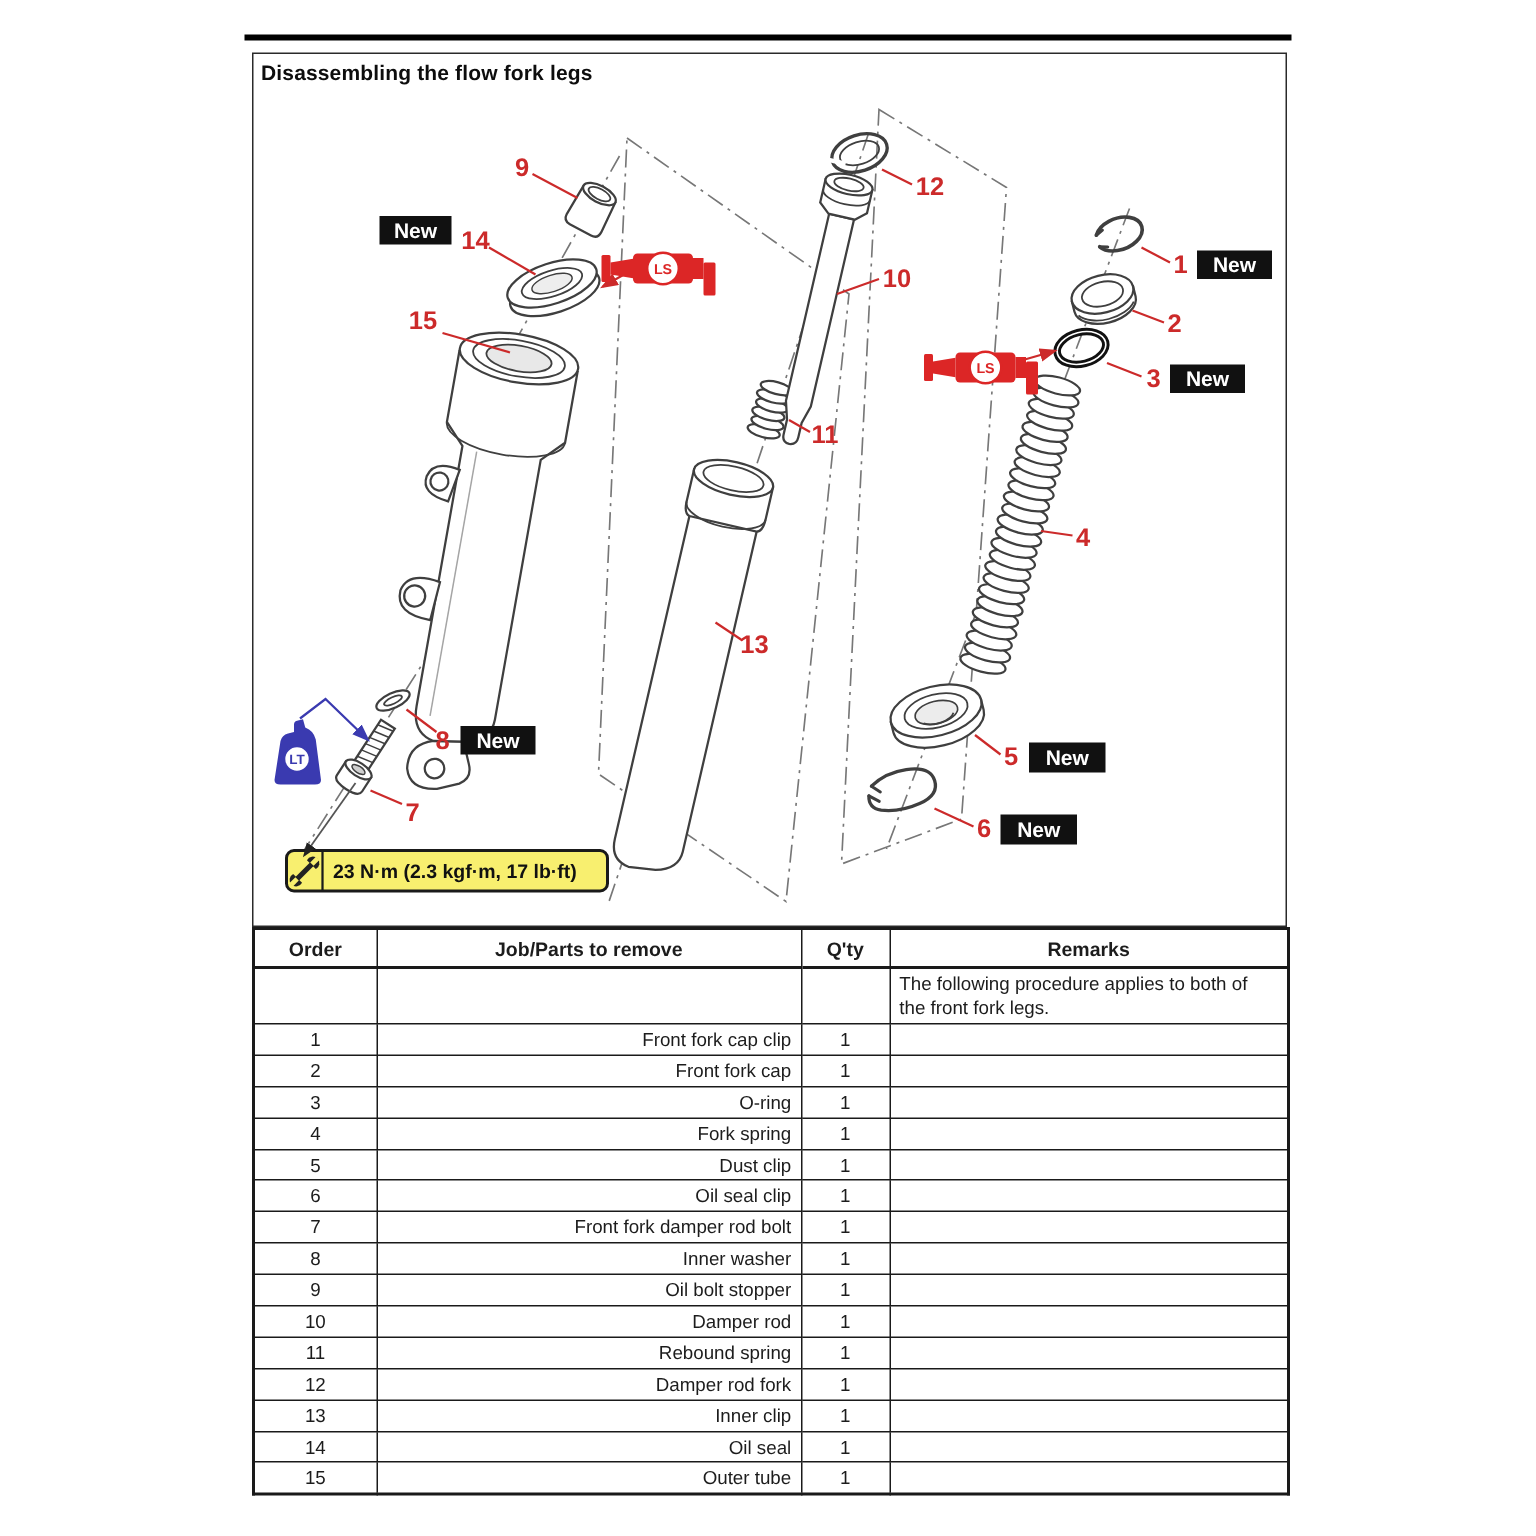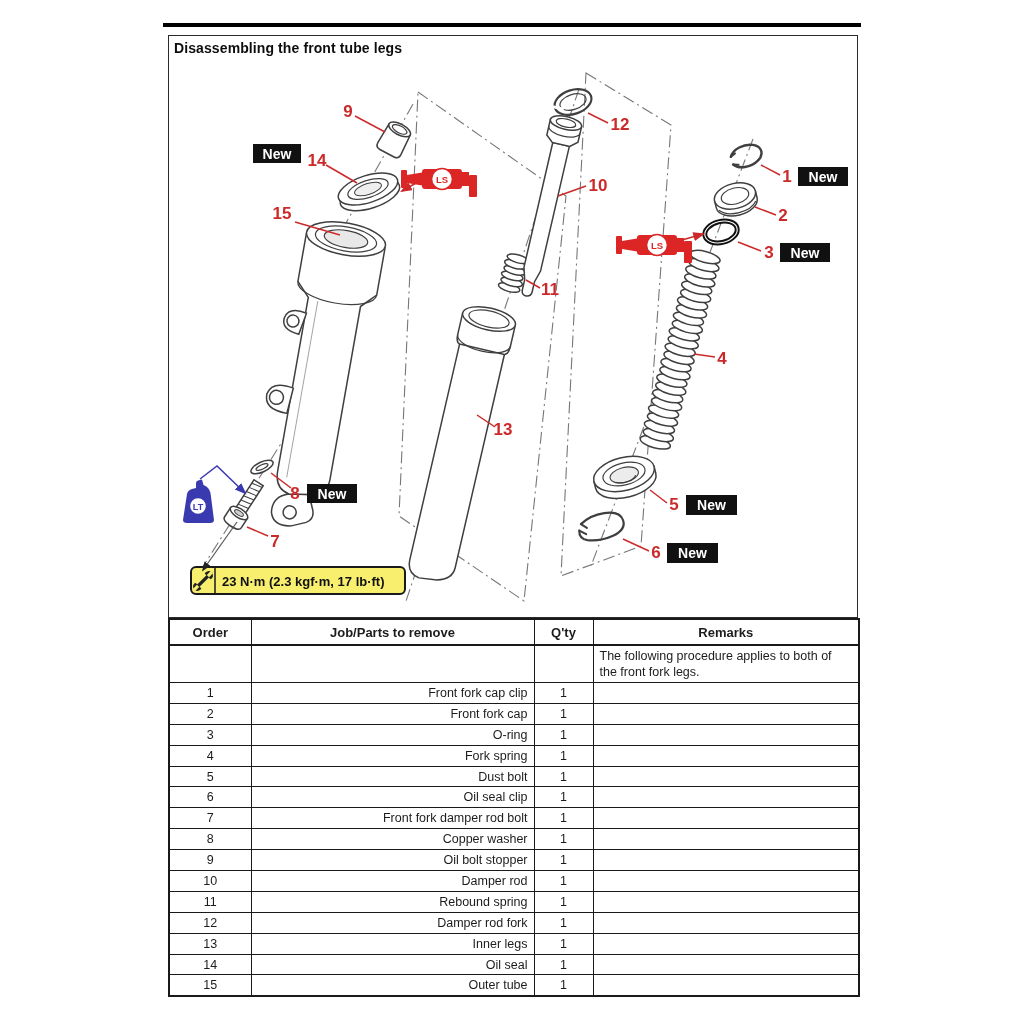--- a/index.html
+++ b/index.html
@@ -32,21 +32,21 @@
   tr.prow td { height:19.9px; }
   td.ctr { text-align:center; }
   td.job { text-align:right; padding-left:8px; }
 </style>
 </head>
 <body>
 
 <div class="topbar"></div>
 
 <div class="diagram-box">
-  <div class="dtitle">Disassembling the front tube legs</div>
+  <div class="dtitle">Disassembling the flow fork legs</div>
 
   <svg width="687" height="580" viewBox="0 0 687 580">
     <defs>
       <marker id="mR" markerWidth="9" markerHeight="8" refX="6.5" refY="3" orient="auto">
         <path d="M0,0 L8,3 L0,6 Z" fill="#cc2a2a"></path>
         </marker>
       <marker id="mB" markerWidth="9" markerHeight="8" refX="6.5" refY="3" orient="auto">
         <path d="M0,0 L8,3 L0,6 Z" fill="#3a3ab0"></path>
         </marker>
       <marker id="mK" markerWidth="9" markerHeight="8" refX="6.5" refY="3" orient="auto">
@@ -341,39 +341,39 @@
         <td></td>
       </tr>
   <tr class="prow">
         <td class="ctr">4</td>
         <td class="job">Fork spring</td>
         <td class="ctr">1</td>
         <td></td>
       </tr>
   <tr class="prow">
         <td class="ctr">5</td>
-        <td class="job">Dust bolt</td>
+        <td class="job">Dust clip</td>
         <td class="ctr">1</td>
         <td></td>
       </tr>
   <tr class="prow">
         <td class="ctr">6</td>
         <td class="job">Oil seal clip</td>
         <td class="ctr">1</td>
         <td></td>
       </tr>
   <tr class="prow">
         <td class="ctr">7</td>
         <td class="job">Front fork damper rod bolt</td>
         <td class="ctr">1</td>
         <td></td>
       </tr>
   <tr class="prow">
         <td class="ctr">8</td>
-        <td class="job">Copper washer</td>
+        <td class="job">Inner washer</td>
         <td class="ctr">1</td>
         <td></td>
       </tr>
   <tr class="prow">
         <td class="ctr">9</td>
         <td class="job">Oil bolt stopper</td>
         <td class="ctr">1</td>
         <td></td>
       </tr>
   <tr class="prow">
@@ -389,21 +389,21 @@
         <td></td>
       </tr>
   <tr class="prow">
         <td class="ctr">12</td>
         <td class="job">Damper rod fork</td>
         <td class="ctr">1</td>
         <td></td>
       </tr>
   <tr class="prow">
         <td class="ctr">13</td>
-        <td class="job">Inner legs</td>
+        <td class="job">Inner clip</td>
         <td class="ctr">1</td>
         <td></td>
       </tr>
   <tr class="prow">
         <td class="ctr">14</td>
         <td class="job">Oil seal</td>
         <td class="ctr">1</td>
         <td></td>
       </tr>
   <tr class="prow">

